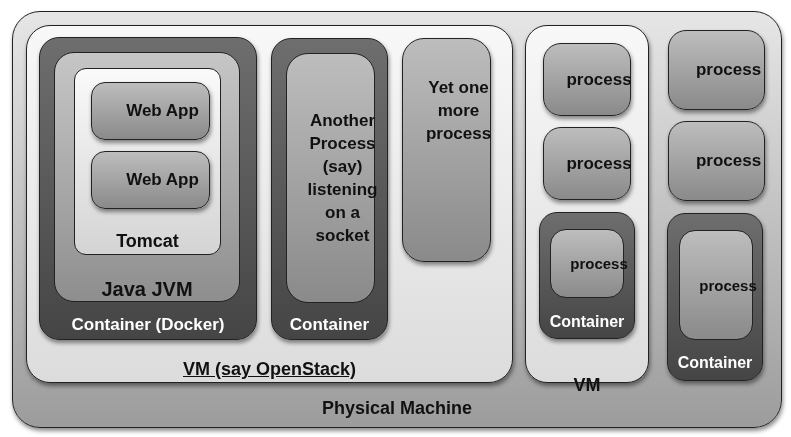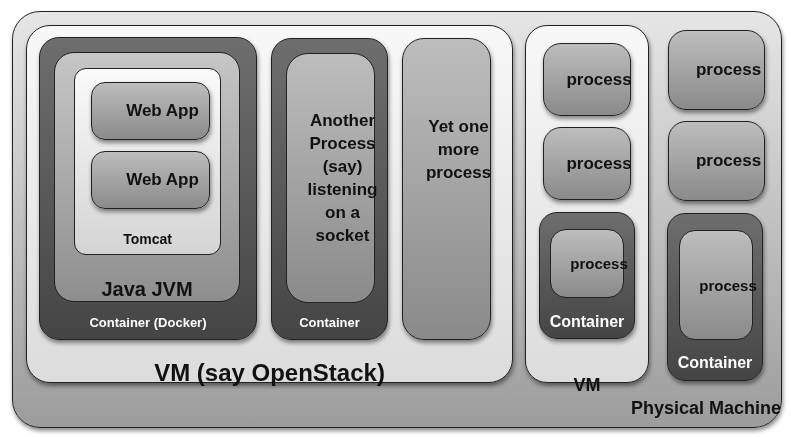--- a/index.html
+++ b/index.html
@@ -4,44 +4,44 @@
 <style>
   html, body { margin:0; padding:0; background:#fff; }
   body { width:791px; height:437px; position:relative; overflow:hidden;
          font-family:"Liberation Sans", sans-serif; font-weight:bold; }
   .box { position:absolute; box-sizing:border-box; border:1.5px solid #222;
          box-shadow: 1px 3px 4px rgba(0,0,0,0.45); padding-left: 24px; }
   .lbl { position:absolute; left:0; right:0; text-align:center; font-weight:bold; }
   .center { display:flex; align-items:center; justify-content:center; text-align:center; }
   .proc { background:linear-gradient(#bdbdbd, #8a8a8a); color:#111; border-radius:18px; font-size:17px; }
   .dark { background:linear-gradient(#6e6e6e, #454545); border-radius:20px; }
-  .darklbl { color:#fff; font-size:13px; }
+  .darklbl { color:#fff; font-size:17px; }
   .ml { white-space:pre-line; line-height:23px; }
 </style>
 </head>
 <body>
 
 <div class="box" style="left:12px;top:11px;width:770px;height:417px;border-radius:28px;background:linear-gradient(#e6e6e6,#9c9c9c);">
-  <div class="lbl" style="top:386px;font-size:18px;color:#111;text-align:right;">Physical Machine</div>
+  <div class="lbl" style="top:386px;font-size:18px;color:#111;">Physical Machine</div>
 </div>
 
 <div class="box" style="left:26px;top:25px;width:487px;height:358px;border-radius:24px;background:linear-gradient(#f8f8f8,#dcdcdc);">
-  <div class="lbl" style="top:333px;font-size:24px;color:#111;">VM (say OpenStack)</div>
+  <div class="lbl" style="top:333px;font-size:18px;color:#111;text-decoration:underline;">VM (say OpenStack)</div>
 </div>
 
 <div class="box dark" style="left:39px;top:37px;width:218px;height:303px;">
   <div class="lbl darklbl" style="top:277px;">Container (Docker)</div>
 </div>
 
 <div class="box" style="left:54px;top:52px;width:186px;height:250px;border-radius:20px;background:linear-gradient(#c6c6c6,#8e8e8e);box-shadow:none;">
   <div class="lbl" style="top:225px;font-size:20px;color:#111;">Java JVM</div>
 </div>
 
 <div class="box" style="left:74px;top:68px;width:147px;height:187px;border-radius:12px;background:linear-gradient(#fafafa,#d4d4d4);box-shadow:none;">
-  <div class="lbl" style="top:162px;font-size:14px;color:#111;">Tomcat</div>
+  <div class="lbl" style="top:162px;font-size:18px;color:#111;">Tomcat</div>
 </div>
 
 <div class="box proc center" style="left:91px;top:82px;width:119px;height:58px;border-radius:14px;">
   <span>Web App</span>
 </div>
 <div class="box proc center" style="left:91px;top:151px;width:119px;height:58px;border-radius:14px;">
   <span>Web App</span>
 </div>
 
 <div class="box dark" style="left:271px;top:38px;width:117px;height:302px;">
@@ -49,21 +49,21 @@
 </div>
 <div class="box proc center" style="left:286px;top:53px;width:89px;height:250px;border-radius:22px;box-shadow:none;">
   <span class="ml">Another
 Process
 (say)
 listening
 on a
 socket</span>
 </div>
 
-<div class="box proc center" style="left:402px;top:38px;width:89px;height:302px;border-radius:22px;">
+<div class="box proc center" style="left:402px;top:38px;width:89px;height:224px;border-radius:22px;">
   <span class="ml" style="margin-top:-80px;">Yet one
 more
 process</span>
 </div>
 
 <div class="box" style="left:525px;top:25px;width:124px;height:358px;border-radius:22px;background:linear-gradient(#f8f8f8,#dcdcdc);">
   <div class="lbl" style="top:349px;font-size:18px;color:#111;">VM</div>
 </div>
 <div class="box proc center" style="left:543px;top:43px;width:88px;height:73px;">
   <span>process</span>

